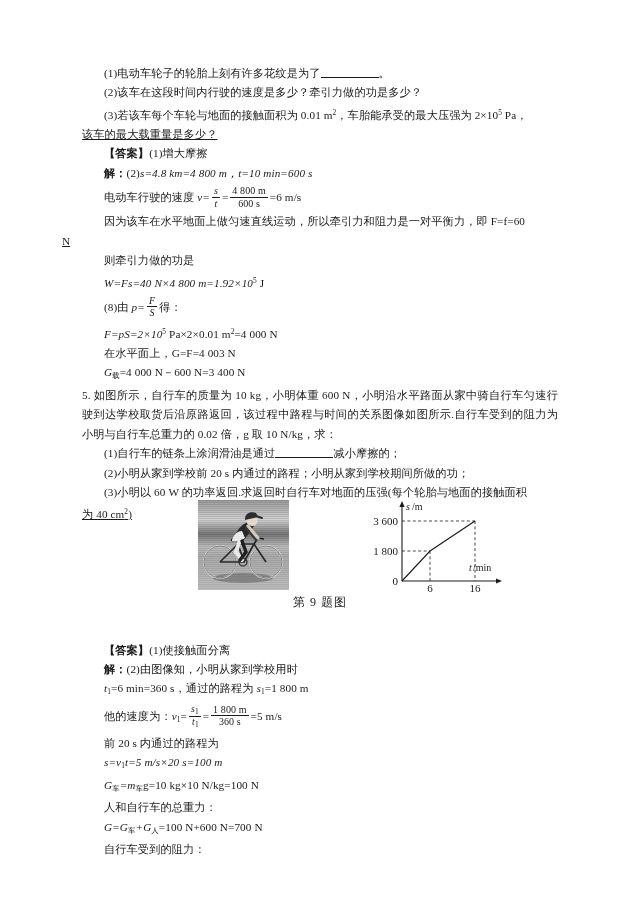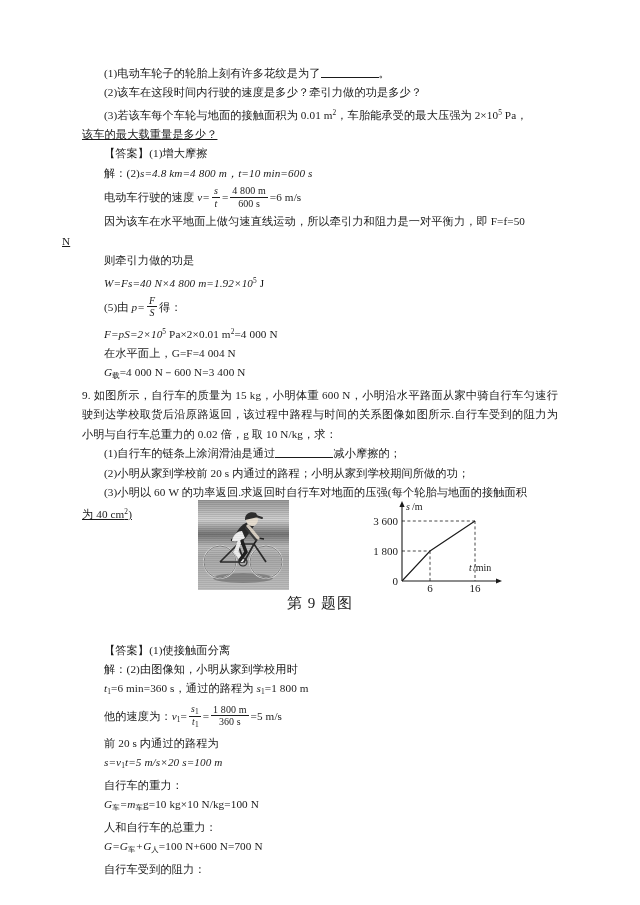--- a/index.html
+++ b/index.html
@@ -36,21 +36,21 @@
     white-space: nowrap;
   }
   .line.wrap {
     white-space: normal;
     text-align: justify;
     text-justify: inter-ideograph;
   }
   .indent { text-indent: 0; padding-left: 22px; }
   .indent2 { padding-left: 22px; }
   .hang { padding-left: 0; text-decoration: underline; }
-  .bold { font-weight: normal; }
+  .bold { font-weight: bold; }
   .ital { font-style: italic; }
   .tall { line-height: 29px; }
   .sub {
     font-size: 7.4px;
     vertical-align: -0.28em;
   }
   .sup {
     font-size: 7.4px;
     vertical-align: 0.52em;
   }
@@ -97,21 +97,21 @@
     top: 497px;
     width: 175px;
     height: 96px;
   }
   .fig-caption {
     position: absolute;
     left: 0;
     top: 594px;
     width: 640px;
     text-align: center;
-    font-size: 15px;
+    font-size: 12px;
     letter-spacing: 1px;
   }
   .graph text {
     font-family: "Liberation Serif", serif;
   }
 </style>
 </head>
 <body>
 
 <div class="page">
@@ -125,37 +125,37 @@
     <div class="line indent"><span>(3)若该车每个车轮与地面的接触面积为 0.01 m</span><span class="sup">2</span><span>，车胎能承受的最大压强为 2×10</span><span class="sup">5</span><span> Pa，</span></div>
 
     <div class="line hang">该车的最大载重量是多少？</div>
 
     <div class="line indent"><span class="bold">【答案】</span><span>(1)增大摩擦</span></div>
 
     <div class="line indent"><span class="bold">解：</span><span>(2)</span><span class="ital">s=4.8 km=4 800 m，t=10 min=600 s</span></div>
 
     <div class="line indent tall"><span>电动车行驶的速度 </span><span class="ital">v=</span><span class="frac"><span class="num ital">s</span><span class="den ital">t</span></span><span>=</span><span class="frac"><span class="num">4 800 m</span><span class="den">600 s</span></span><span>=6 m/s</span></div>
 
-    <div class="line indent">因为该车在水平地面上做匀速直线运动，所以牵引力和阻力是一对平衡力，即 F=f=50</div>
+    <div class="line indent">因为该车在水平地面上做匀速直线运动，所以牵引力和阻力是一对平衡力，即 F=f=60</div>
     <div class="line hang" style="padding-left:0px;margin-left:-20px;">N</div>
 
     <div class="line indent">则牵引力做的功是</div>
 
     <div class="line indent"><span class="ital">W=Fs=40 N×4 800 m=1.92×10</span><span class="sup">5</span><span> J</span></div>
 
-    <div class="line indent tall"><span>(5)由 </span><span class="ital">p=</span><span class="frac"><span class="num ital">F</span><span class="den ital">S</span></span><span>得：</span></div>
+    <div class="line indent tall"><span>(8)由 </span><span class="ital">p=</span><span class="frac"><span class="num ital">F</span><span class="den ital">S</span></span><span>得：</span></div>
 
     <div class="line indent"><span class="ital">F=pS=2×10</span><span class="sup">5</span><span> Pa×2×0.01 m</span><span class="sup">2</span><span>=4 000 N</span></div>
 
-    <div class="line indent">在水平面上，G=F=4 004 N</div>
+    <div class="line indent">在水平面上，G=F=4 003 N</div>
 
 
     <div class="line indent"><span class="ital">G</span><span class="sub">载</span><span>=4 000 N－600 N=3 400 N</span></div>
 
-    <div class="line wrap indent2" style="text-indent:0;padding-left:0;">9. 如图所示，自行车的质量为 15 kg，小明体重 600 N，小明沿水平路面从家中骑自行车匀速行驶到达学校取货后沿原路返回，该过程中路程与时间的关系图像如图所示.自行车受到的阻力为小明与自行车总重力的 0.02 倍，g 取 10 N/kg，求：</div>
+    <div class="line wrap indent2" style="text-indent:0;padding-left:0;">5. 如图所示，自行车的质量为 10 kg，小明体重 600 N，小明沿水平路面从家中骑自行车匀速行驶到达学校取货后沿原路返回，该过程中路程与时间的关系图像如图所示.自行车受到的阻力为小明与自行车总重力的 0.02 倍，g 取 10 N/kg，求：</div>
 
     <div class="line indent"><span>(1)自行车的链条上涂润滑油是通过</span><span class="blank"></span><span>减小摩擦的；</span></div>
 
     <div class="line indent">(2)小明从家到学校前 20 s 内通过的路程；小明从家到学校期间所做的功；</div>
 
     <div class="line indent">(3)小明以 60 W 的功率返回.求返回时自行车对地面的压强(每个轮胎与地面的接触面积</div>
     <div class="line hang"><span>为 40 cm</span><span class="sup">2</span><span>)</span></div>
 
     <div style="height:116px"></div>
 
@@ -164,21 +164,20 @@
     <div class="line indent"><span class="bold">解：</span><span>(2)由图像知，小明从家到学校用时</span></div>
 
     <div class="line indent"><span class="ital">t</span><span class="sub">1</span><span>=6 min=360 s，通过的路程为 </span><span class="ital">s</span><span class="sub">1</span><span>=1 800 m</span></div>
 
     <div class="line indent tall"><span>他的速度为：</span><span class="ital">v</span><span class="sub">1</span><span>=</span><span class="frac small"><span class="num"><span class="ital">s</span><span class="sub">1</span></span><span class="den"><span class="ital">t</span><span class="sub">1</span></span></span><span>=</span><span class="frac"><span class="num">1 800 m</span><span class="den">360 s</span></span><span>=5 m/s</span></div>
 
     <div class="line indent">前 20 s 内通过的路程为</div>
 
     <div class="line indent"><span class="ital">s=v</span><span class="sub">1</span><span class="ital">t=5 m/s×20 s=100 m</span></div>
 
-    <div class="line indent">自行车的重力：</div>
 
     <div class="line indent"><span class="ital">G</span><span class="sub">车</span><span class="ital">=m</span><span class="sub">车</span><span>g=10 kg×10 N/kg=100 N</span></div>
 
     <div class="line indent">人和自行车的总重力：</div>
 
     <div class="line indent"><span class="ital">G=G</span><span class="sub">车</span><span class="ital">+G</span><span class="sub">人</span><span>=100 N+600 N=700 N</span></div>
 
     <div class="line indent">自行车受到的阻力：</div>
 
   </div>

